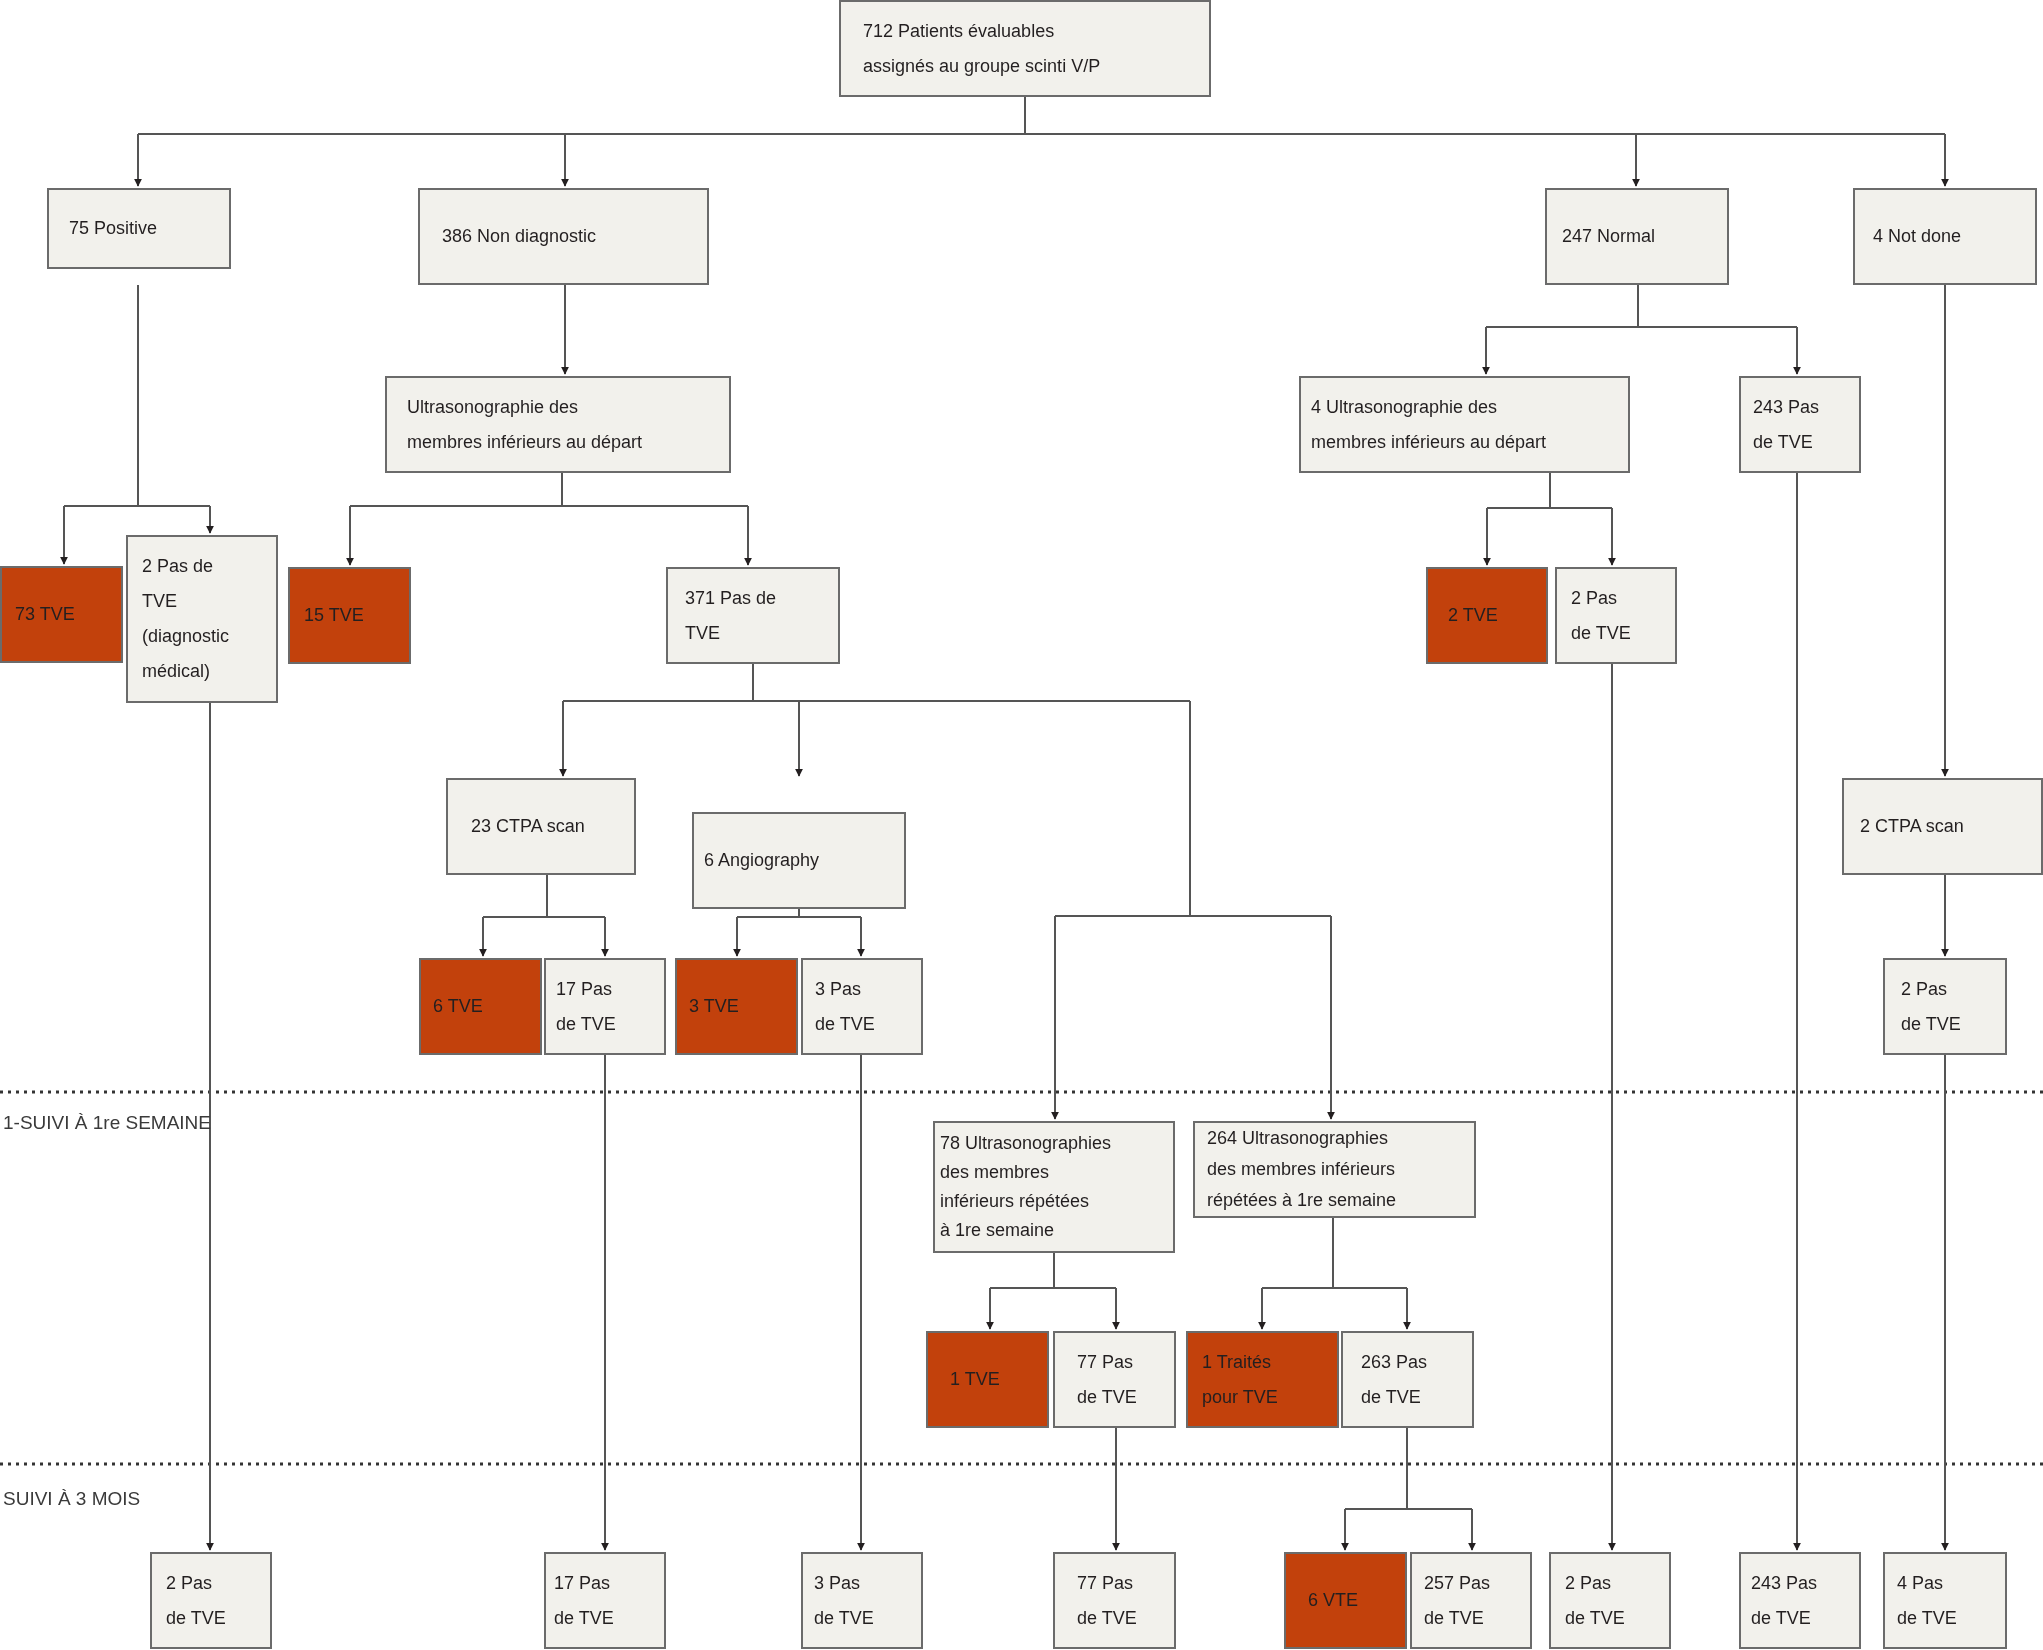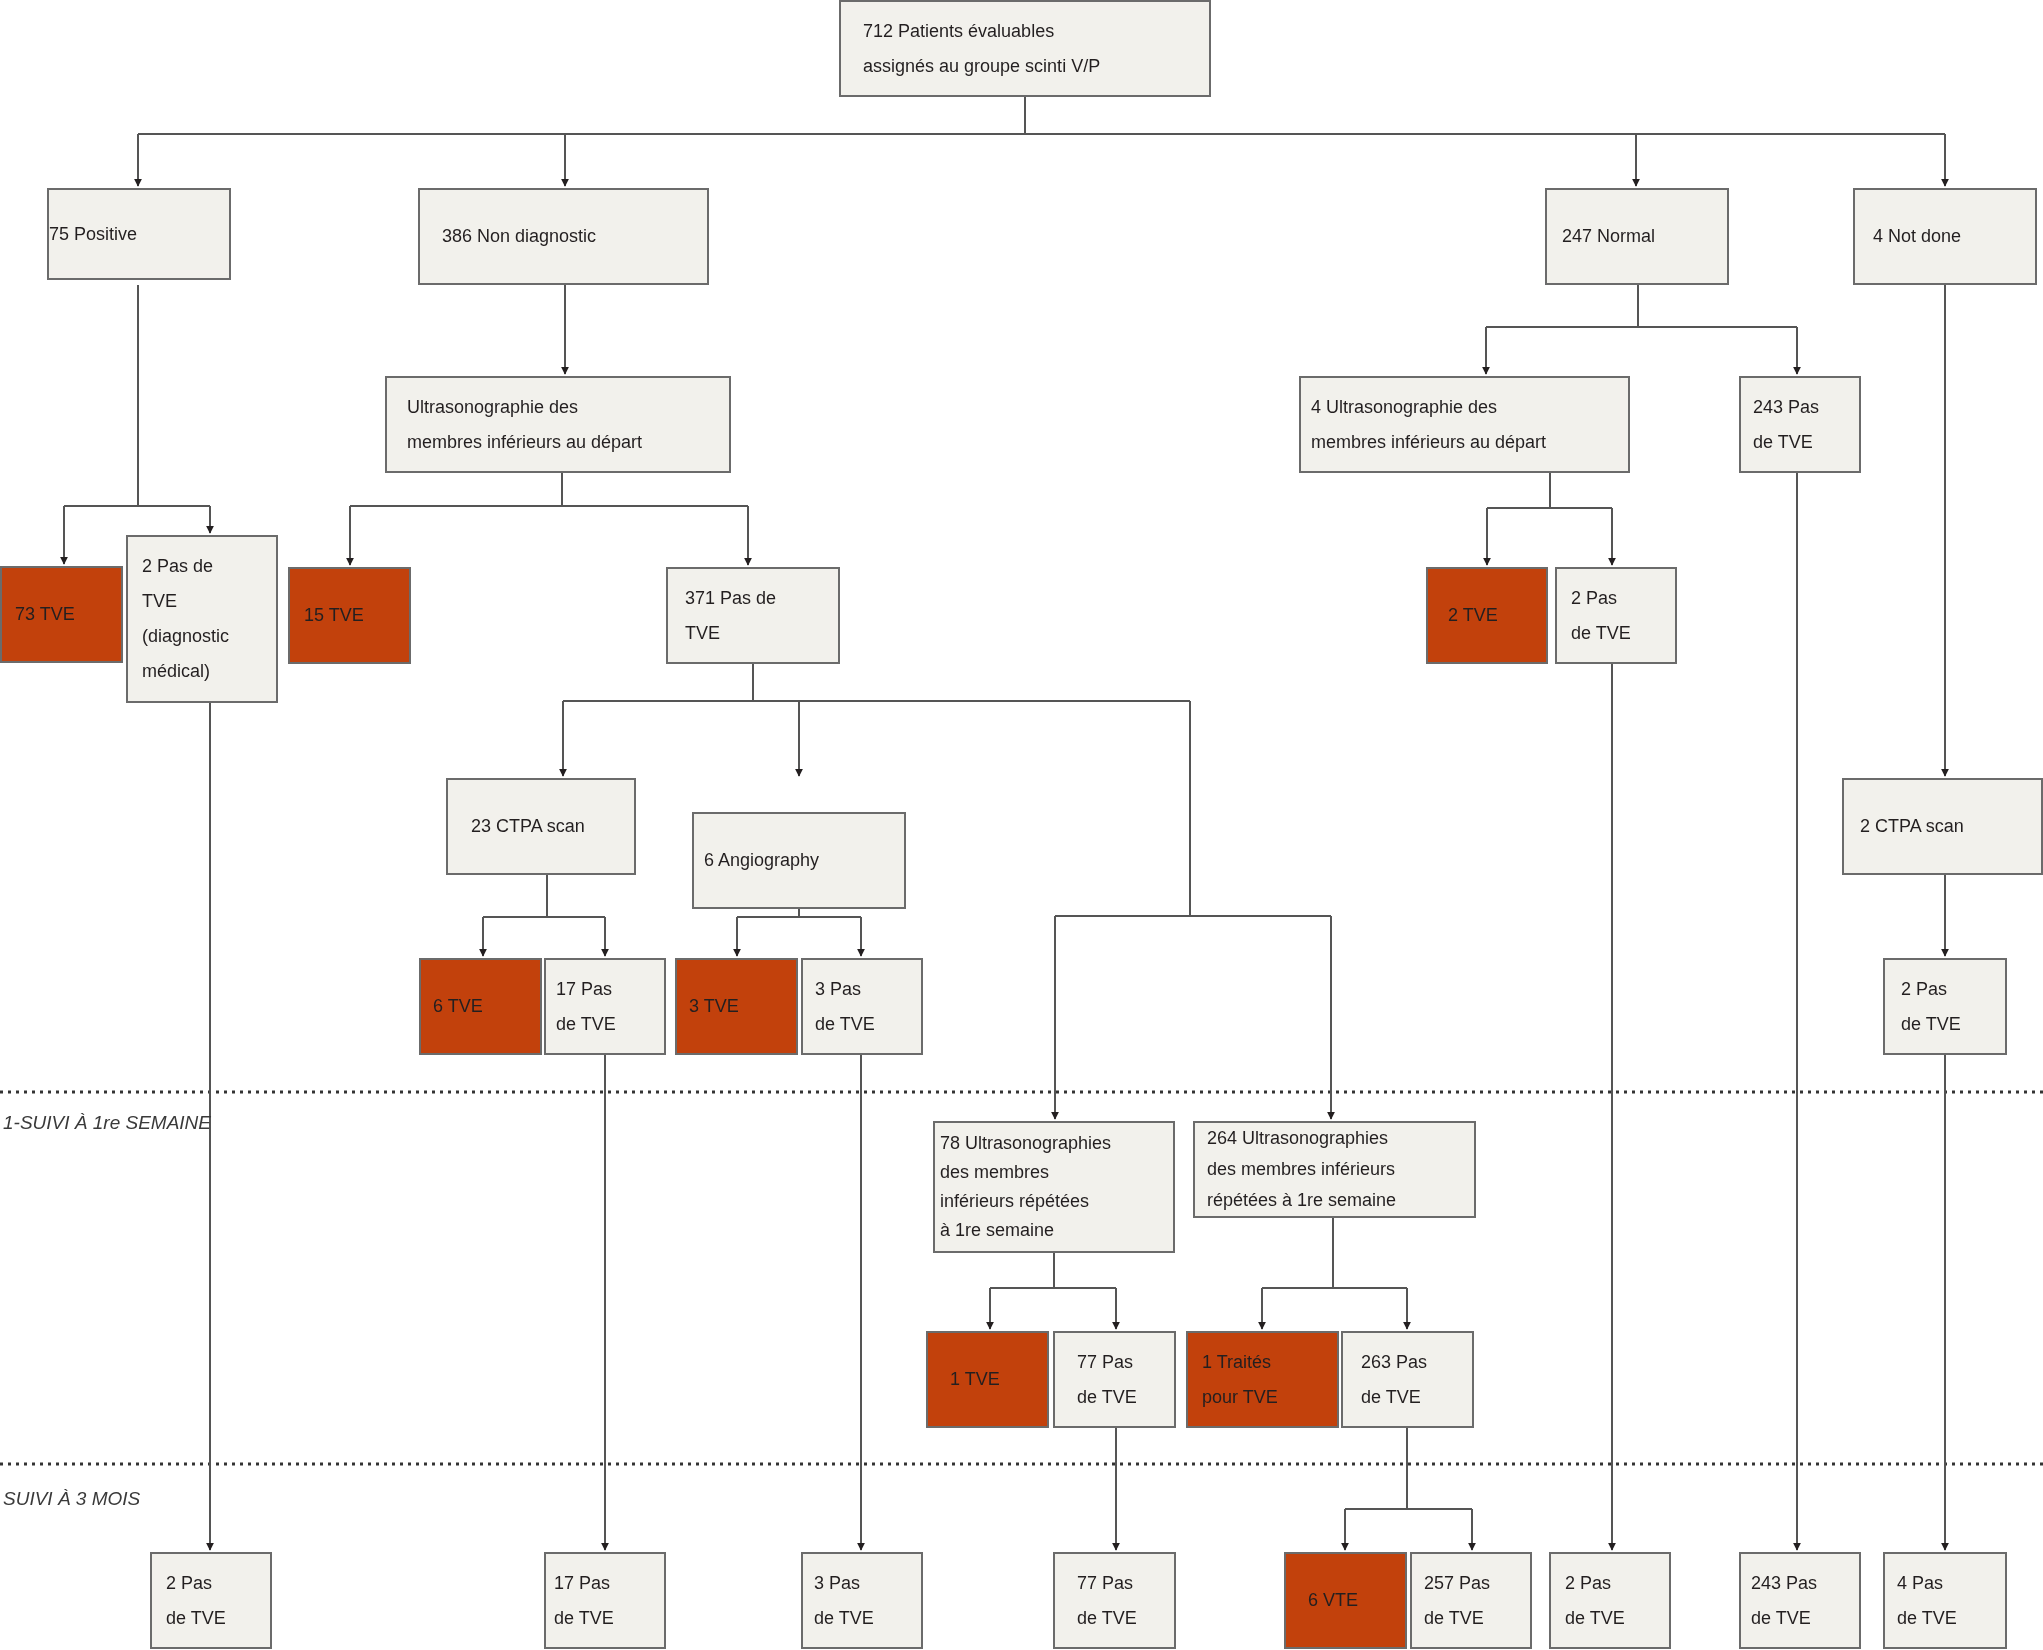--- a/index.html
+++ b/index.html
@@ -4,21 +4,21 @@
 <style>
   html, body { margin:0; padding:0; background:#ffffff; }
   body { width:2043px; height:1650px; position:relative; overflow:hidden;
          font-family:"Liberation Sans", "DejaVu Sans", sans-serif; color:#231f20; }
   #diagram { position:absolute; left:0; top:0; width:2043px; height:1650px; }
   .box { position:absolute; box-sizing:border-box; border:2px solid #6b6b6b;
          background:#f2f1ec; font-size:18px; line-height:35px; white-space:pre-line;
          display:flex; align-items:center; }
   .box.dark { background:#c2410c; }
   .box .t { display:block; }
-  .phase { position:absolute; font-size:19px; color:#3a3a3a; letter-spacing:0px;font-style:italic; }
+  .phase { position:absolute; font-size:19px; color:#3a3a3a; letter-spacing:0px; }
   svg line, svg polyline { stroke:#555; stroke-width:2; fill:none; }
   svg .dot { stroke:#333; stroke-width:3; stroke-dasharray:3 5; }
 </style>
 </head>
 <body>
 
 <div id="diagram">
   <svg id="wires" width="2043" height="1650" style="position:absolute;left:0;top:0">
     <defs>
       <marker id="arr" viewBox="0 0 10 10" refX="9" refY="5" markerWidth="8" markerHeight="11" orient="auto" markerUnits="userSpaceOnUse">
@@ -89,21 +89,21 @@
       <polyline points="1945,875 1945,956" marker-end="url(#arr)"></polyline>
       <polyline points="1945,1055 1945,1550" marker-end="url(#arr)"></polyline>
     </svg>
 
   <div class="phase" style="left:3px;top:1112px">1-SUIVI À 1re SEMAINE</div>
   <div class="phase" style="left:3px;top:1488px">SUIVI À 3 MOIS</div>
 
   <div class="box" style="left:839px;top:0;width:372px;height:97px;padding-left:22px"><span class="t">712 Patients évaluables
 assignés au groupe scinti V/P</span></div>
 
-  <div class="box" style="left:47px;top:188px;width:184px;height:92px;"><span class="t">75 Positive</span></div>
+  <div class="box" style="left:47px;top:188px;width:184px;height:81px;padding-left:20px"><span class="t">75 Positive</span></div>
   <div class="box" style="left:418px;top:188px;width:291px;height:97px;padding-left:22px"><span class="t">386 Non diagnostic</span></div>
   <div class="box" style="left:1545px;top:188px;width:184px;height:97px;padding-left:15px"><span class="t">247 Normal</span></div>
   <div class="box" style="left:1853px;top:188px;width:184px;height:97px;padding-left:18px"><span class="t">4 Not done</span></div>
 
   <div class="box" style="left:385px;top:376px;width:346px;height:97px;padding-left:20px"><span class="t">Ultrasonographie des
 membres inférieurs au départ</span></div>
   <div class="box" style="left:1299px;top:376px;width:331px;height:97px;padding-left:10px"><span class="t">4 Ultrasonographie des
 membres inférieurs au départ</span></div>
   <div class="box" style="left:1739px;top:376px;width:122px;height:97px;padding-left:12px"><span class="t">243 Pas
 de TVE</span></div>

